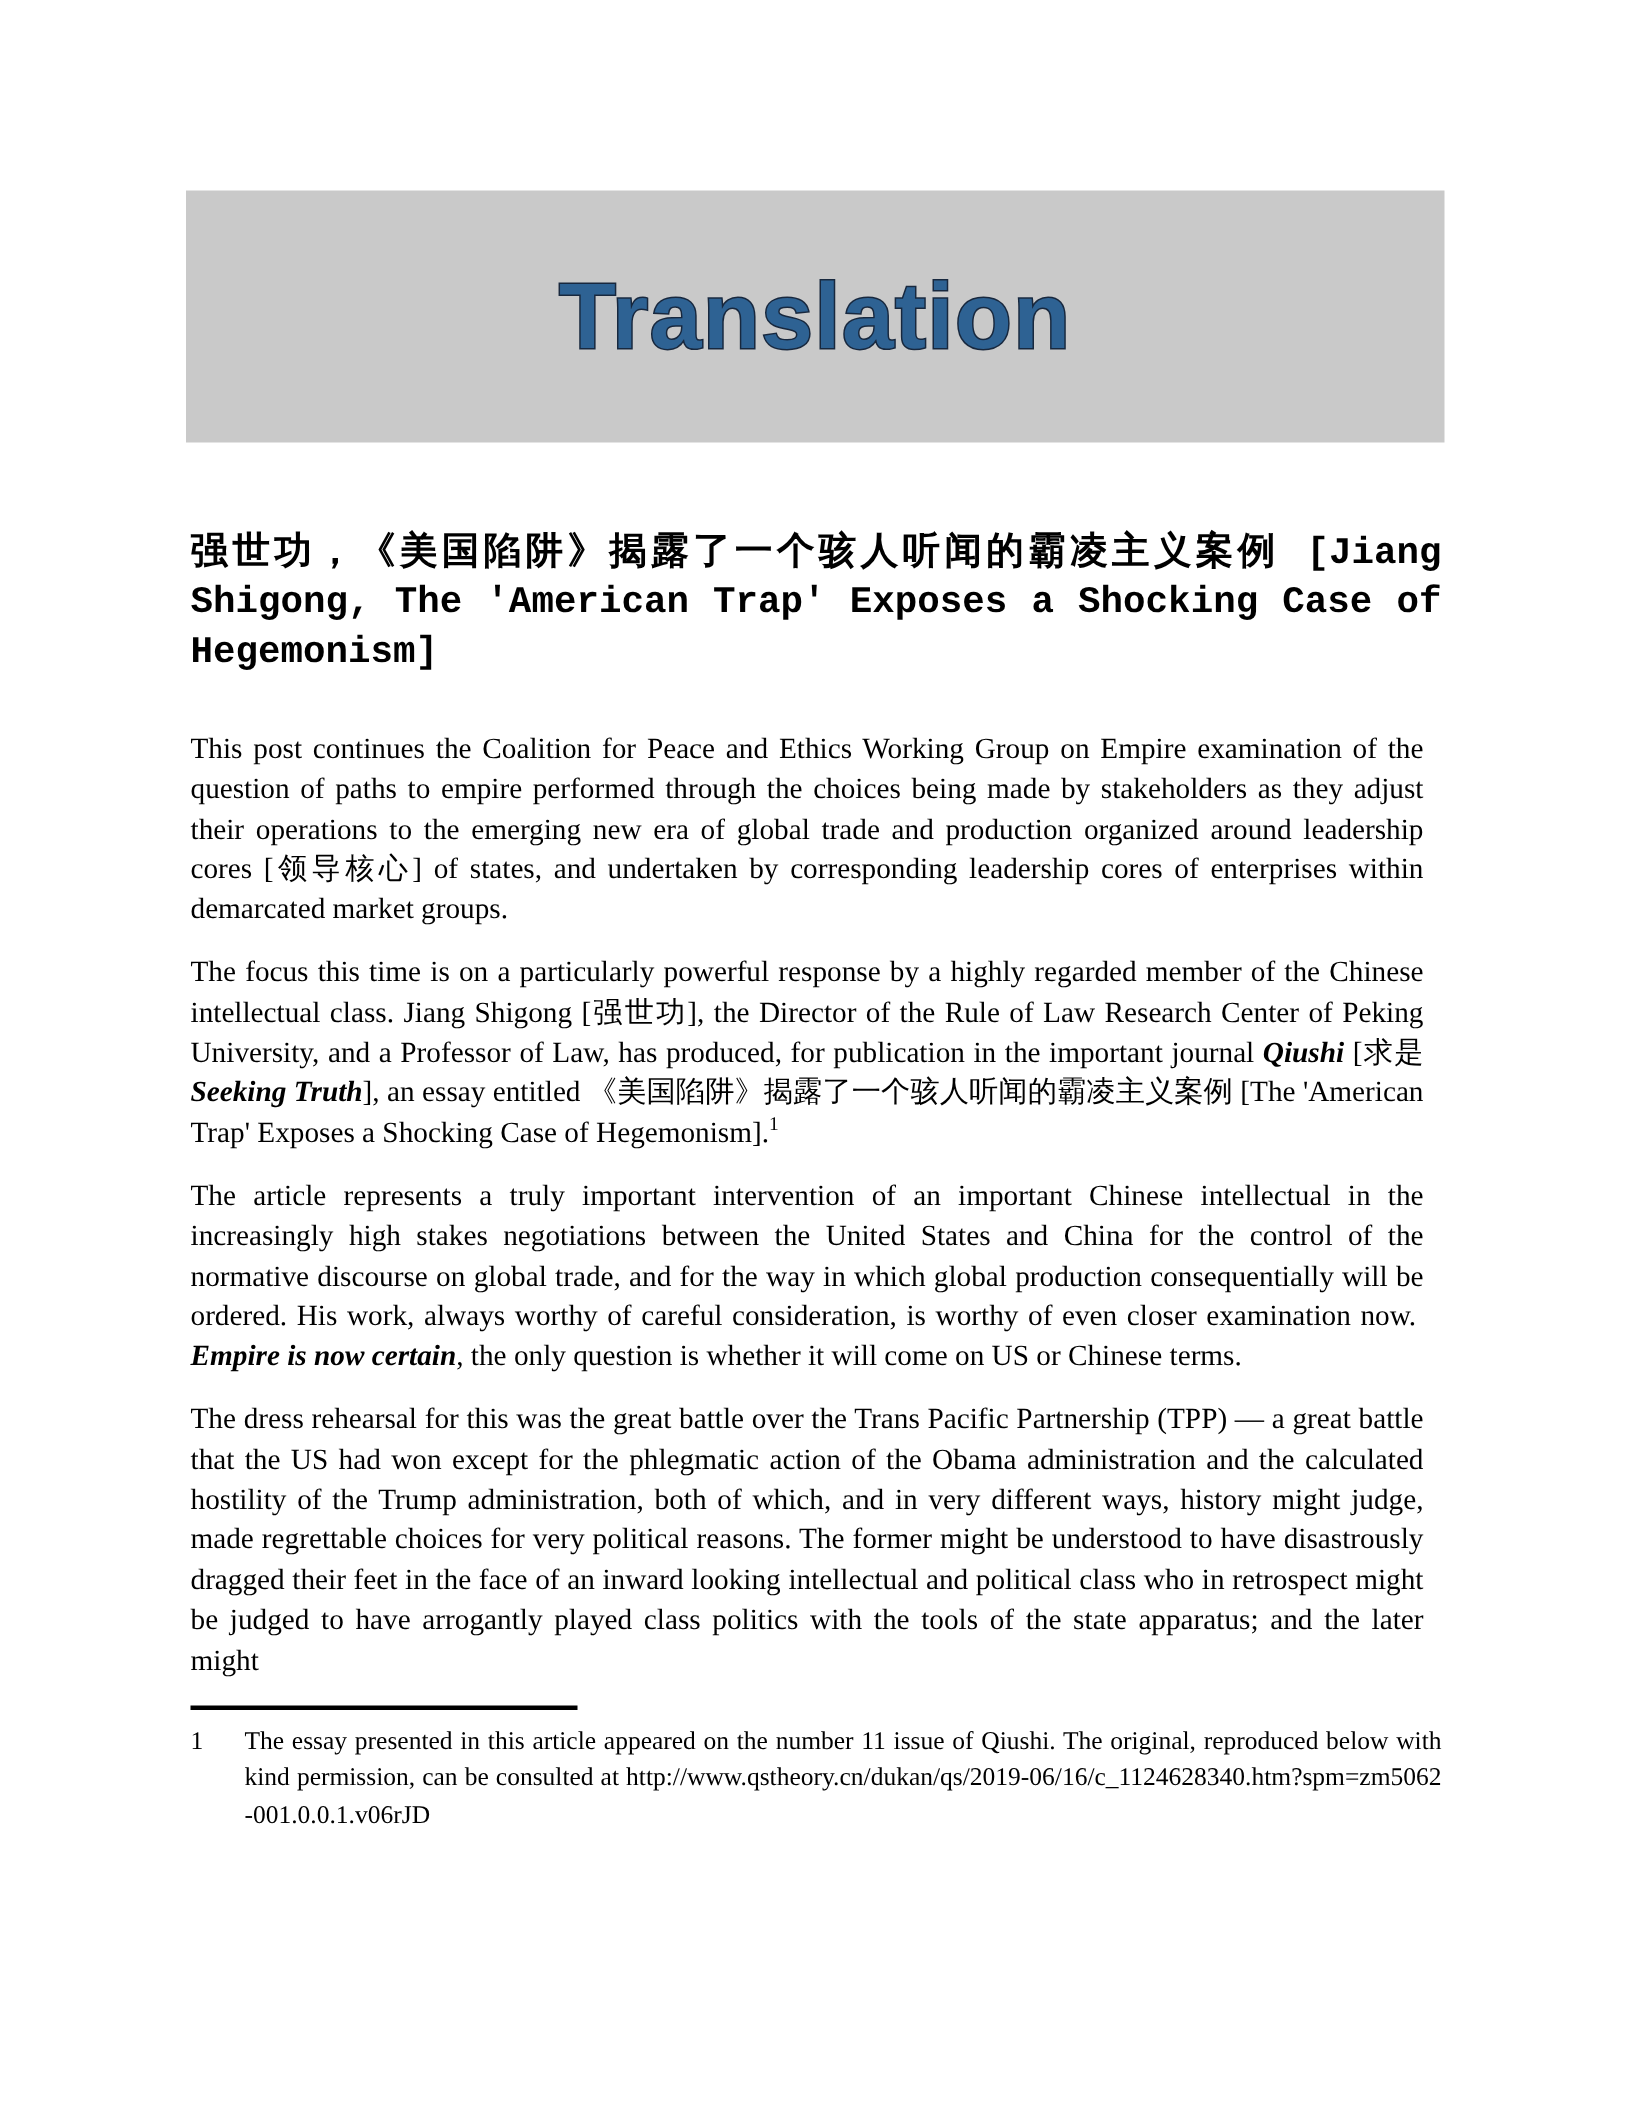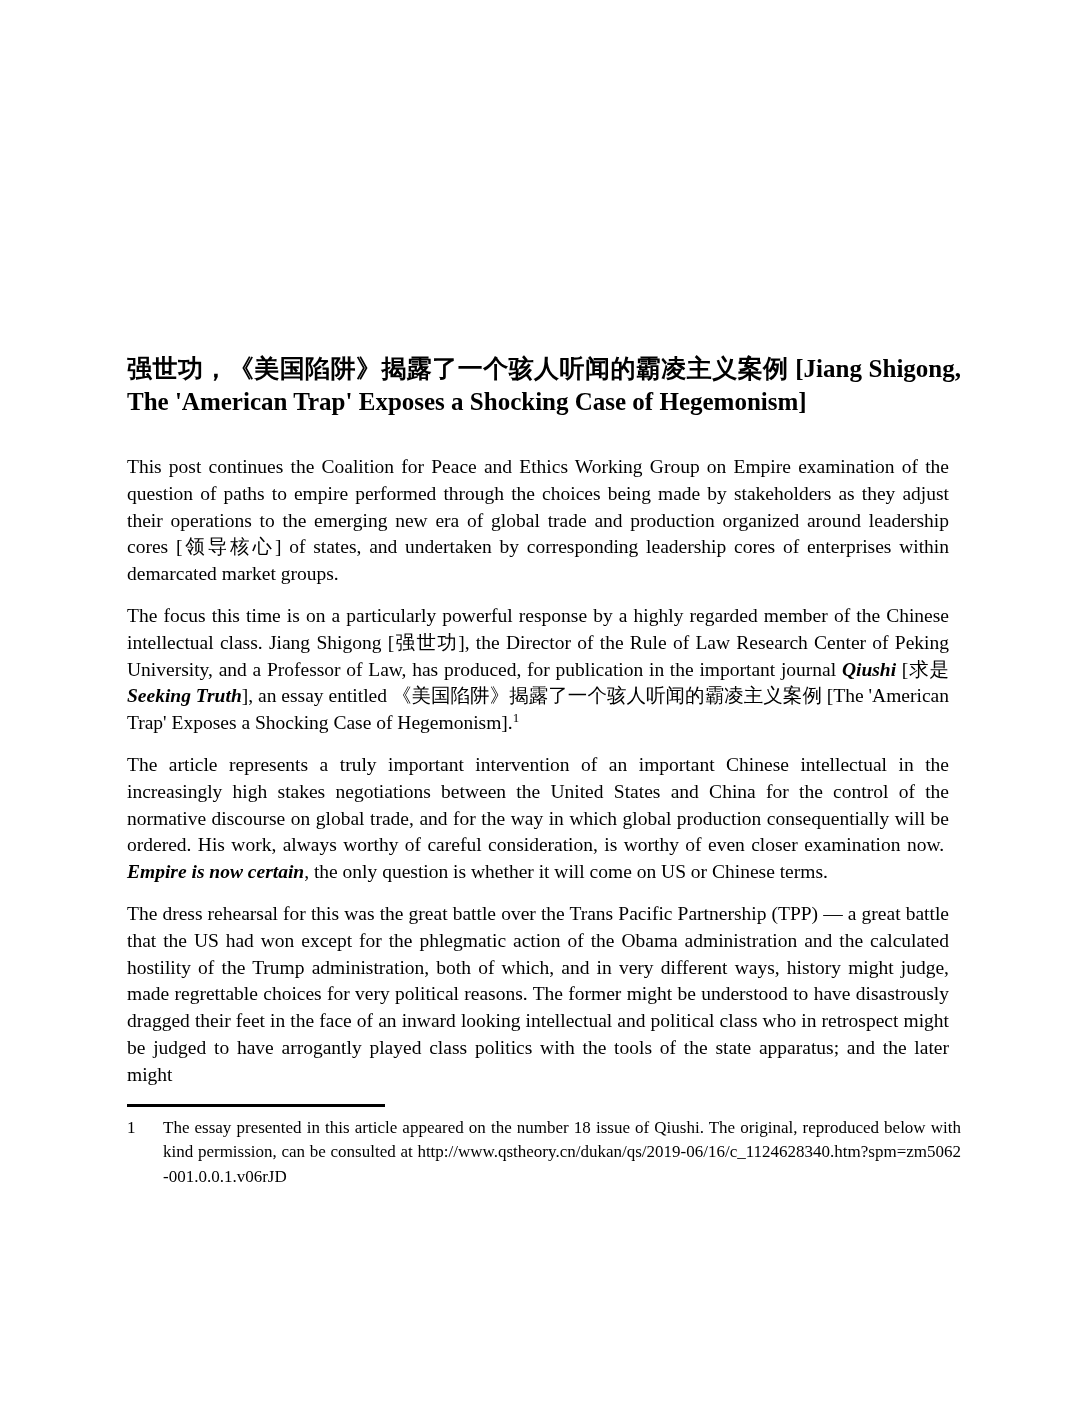--- a/index.html
+++ b/index.html
@@ -37,20 +37,21 @@
     left: 127px;
     top: 352px;
     width: 834px;
   }
   .title {
     font-size: 25px;
     font-weight: bold;
     line-height: 33px;
     text-align: justify;
     margin: 0 0 36px 0;
+    font-family: Liberation Mono, monospace;
   }
   .byline {
     font-size: 19.5px;
     font-weight: bold;
     line-height: 26px;
     margin: 0 0 25px 0;
   }
   .body-para {
     font-size: 19.5px;
     line-height: 26.8px;
@@ -76,35 +77,38 @@
   }
   .fn-num { width: 36px; flex: none; }
   .fn-body { flex: 1; text-align: justify; }
   .fn-url { word-break: break-all; }
 </style>
 </head>
 <body>
 
 <div class="page">
 
+  <div class="banner">
+    <span class="banner-text">Translation</span>
+  </div>
 
   <div class="content">
 
     <h1 class="title">强世功，《美国陷阱》揭露了一个骇人听闻的霸凌主义案例 [Jiang Shigong, The 'American Trap' Exposes a Shocking Case of Hegemonism]</h1>
 
 
     <p class="body-para"><span>This post continues the Coalition for Peace and Ethics Working Group on Empire examination of the question of paths to empire performed through the choices being made by stakeholders as they adjust their operations to the emerging new era of global trade and production organized around leadership cores [领导核心] of states, and undertaken by corresponding leadership cores of enterprises within demarcated market groups.</span></p>
 
     <p class="body-para"><span>The focus this time is on a particularly powerful response by a highly regarded member of the Chinese intellectual class. Jiang Shigong [强世功], the Director of the Rule of Law Research Center of Peking University, and a Professor of Law, has produced, for publication in the important journal </span><span class="bi">Qiushi</span><span> [求是 </span><span class="bi">Seeking Truth</span><span>], an essay entitled 《美国陷阱》揭露了一个骇人听闻的霸凌主义案例 [The 'American Trap' Exposes a Shocking Case of Hegemonism].</span><sup class="fn-ref">1</sup></p>
 
     <p class="body-para"><span>The article represents a truly important intervention of an important Chinese intellectual in the increasingly high stakes negotiations between the United States and China for the control of the normative discourse on global trade, and for the way in which global production consequentially will be ordered. His work, always worthy of careful consideration, is worthy of even closer examination now.&nbsp; </span><span class="bi">Empire is now certain</span><span>, the only question is whether it will come on US or Chinese terms.</span></p>
 
     <p class="body-para"><span>The dress rehearsal for this was the great battle over the Trans Pacific Partnership (TPP) — a great battle that the US had won except for the phlegmatic action of the Obama administration and the calculated hostility of the Trump administration, both of which, and in very different ways, history might judge, made regrettable choices for very political reasons. The former might be understood to have disastrously dragged their feet in the face of an inward looking intellectual and political class who in retrospect might be judged to have arrogantly played class politics with the tools of the state apparatus; and the later might</span></p>
 
     <hr class="footnote-rule">
 
     <div class="footnote">
       <span class="fn-num">1</span>
-      <span class="fn-body"><span>The essay presented in this article appeared on the number 18 issue of Qiushi. The original, reproduced below with kind permission, can be consulted at  </span><span class="fn-url">http://www.qstheory.cn/dukan/qs/2019-06/16/c_1124628340.htm?spm=zm5062-001.0.0.1.v06rJD</span></span>
+      <span class="fn-body"><span>The essay presented in this article appeared on the number 11 issue of Qiushi. The original, reproduced below with kind permission, can be consulted at  </span><span class="fn-url">http://www.qstheory.cn/dukan/qs/2019-06/16/c_1124628340.htm?spm=zm5062-001.0.0.1.v06rJD</span></span>
     </div>
 
   </div>
 </div>
 
 </body></html>

